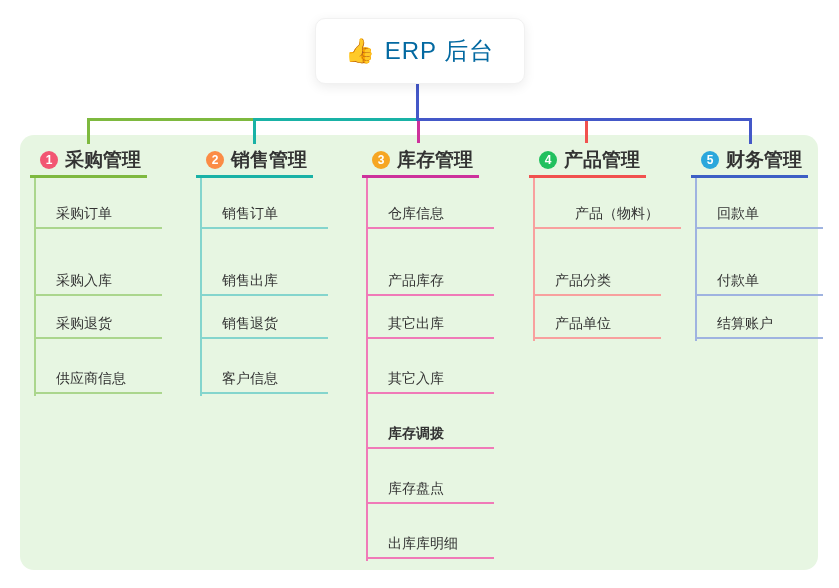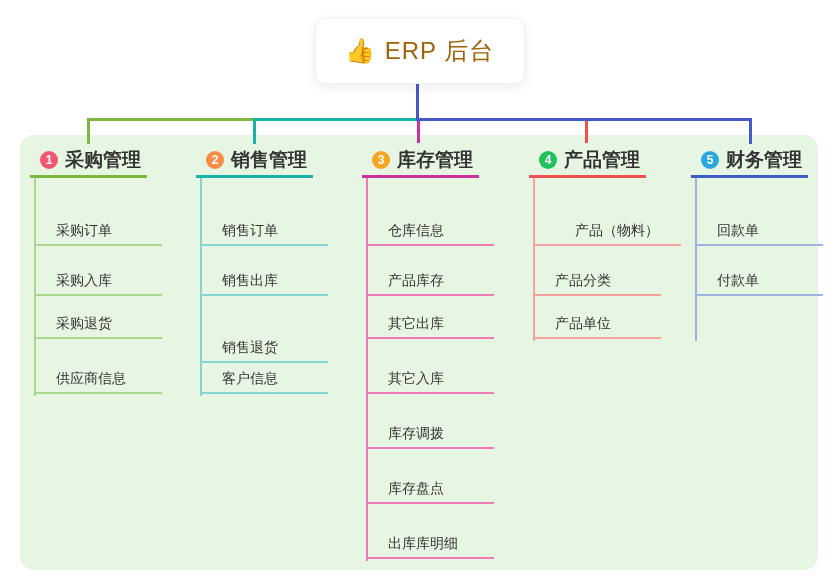--- a/index.html
+++ b/index.html
@@ -11,21 +11,21 @@
 
   
   .root-card {
     position:absolute; left:315px; top:18px; width:208px; height:64px;
     background:#ffffff; border:1px solid #f1f1f1; border-radius:10px;
     box-shadow:0 3px 12px rgba(0,0,0,0.08);
     display:flex; align-items:center; justify-content:center; gap:9px;
     z-index:3;
   }
   .root-card .root-icon { font-size:24px; line-height:1; }
-  .root-card .root-label { font-size:24px; font-weight:500; color:#a16207; letter-spacing:1px; }
+  .root-card .root-label { font-size:24px; font-weight:500; color:#0369a1; letter-spacing:1px; }
 
   
   .panel {
     position:absolute; left:20px; top:135px; width:798px; height:435px;
     border-radius:14px; z-index:0;
   }
 
   
   .line { position:absolute; z-index:1; }
   .c-root-v   { left:416px; top:83px;  width:3px;   height:37px; }
@@ -57,21 +57,21 @@
 
   .trunk { position:absolute; left:4px; top:178px; width:2px; }
   .t4 { height:218px; } .t7 { height:383px; } .t3 { height:163px; }
 
   .child {
     position:absolute; left:4px; min-width:96px;
     padding:0 10px 5px 22px; border-bottom:2px solid;
     font-size:14px; line-height:17px; color:#333; white-space:nowrap;
     cursor:default;
   }
-  .r0 { top:222px; } .r1 { top:272px; } .r2 { top:315px; } .r3 { top:370px; }
+  .r0 { top:205px; } .r1 { top:272px; } .r2 { top:315px; } .r3 { top:370px; }
   .r4 { top:425px; } .r5 { top:480px; } .r6 { top:535px; }
 </style>
 </head>
 <body>
 
 <div class="canvas">
 
   <div class="panel" style="background: rgb(231, 246, 226);"></div>
 
   <div class="line c-root-v" style="background: rgb(68, 88, 200);"></div>
@@ -104,36 +104,36 @@
 
   <div class="branch b2">
     <div class="branch-header">
       <span class="badge" style="background: rgb(251, 140, 69);">2</span>
       <span class="branch-label">销售管理</span>
     </div>
     <div class="branch-underline" style="background: rgb(25, 178, 166);"></div>
     <div class="trunk t4" style="background: rgb(132, 213, 205);"></div>
     <div class="child r0" style="border-bottom-color: rgb(132, 213, 205);">销售订单</div>
     <div class="child r1" style="border-bottom-color: rgb(132, 213, 205);">销售出库</div>
-    <div class="child r2" style="border-bottom-color: rgb(132, 213, 205); margin-top: 24px;">销售退货</div>
+    <div class="child r2" style="border-bottom-color: rgb(132, 213, 205);">销售退货</div>
     <div class="child r3" style="border-bottom-color: rgb(132, 213, 205);">客户信息</div>
   </div>
 
   <div class="branch b3">
     <div class="branch-header">
       <span class="badge" style="background: rgb(246, 166, 35);">3</span>
       <span class="branch-label">库存管理</span>
     </div>
     <div class="branch-underline" style="background: rgb(205, 50, 156);"></div>
     <div class="trunk t7" style="background: rgb(240, 122, 184);"></div>
     <div class="child r0" style="border-bottom-color: rgb(240, 122, 184);">仓库信息</div>
     <div class="child r1" style="border-bottom-color: rgb(240, 122, 184);">产品库存</div>
     <div class="child r2" style="border-bottom-color: rgb(240, 122, 184);">其它出库</div>
     <div class="child r3" style="border-bottom-color: rgb(240, 122, 184);">其它入库</div>
-    <div class="child r4" style="border-bottom-color: rgb(240, 122, 184);">库存调拨</div>
+    <div class="child r4" style="border-bottom-color: rgb(240, 122, 184); font-weight: bold;">库存调拨</div>
     <div class="child r5" style="border-bottom-color: rgb(240, 122, 184);">库存盘点</div>
     <div class="child r6" style="border-bottom-color: rgb(240, 122, 184);">出库库明细</div>
   </div>
 
   <div class="branch b4">
     <div class="branch-header">
       <span class="badge" style="background: rgb(33, 192, 94);">4</span>
       <span class="branch-label">产品管理</span>
     </div>
     <div class="branch-underline" style="background: rgb(241, 81, 79);"></div>
@@ -145,15 +145,16 @@
 
   <div class="branch b5">
     <div class="branch-header">
       <span class="badge" style="background: rgb(42, 167, 220);">5</span>
       <span class="branch-label">财务管理</span>
     </div>
     <div class="branch-underline" style="background: rgb(61, 95, 197);"></div>
     <div class="trunk t3" style="background: rgb(159, 179, 224);"></div>
     <div class="child r0" style="border-bottom-color: rgb(159, 179, 224);">回款单</div>
     <div class="child r1" style="border-bottom-color: rgb(159, 179, 224);">付款单</div>
+    <div class="child r2" style="border-bottom-color: rgb(159, 179, 224);">结算账户</div>
   </div>
 
 </div>
 
 </body></html>

